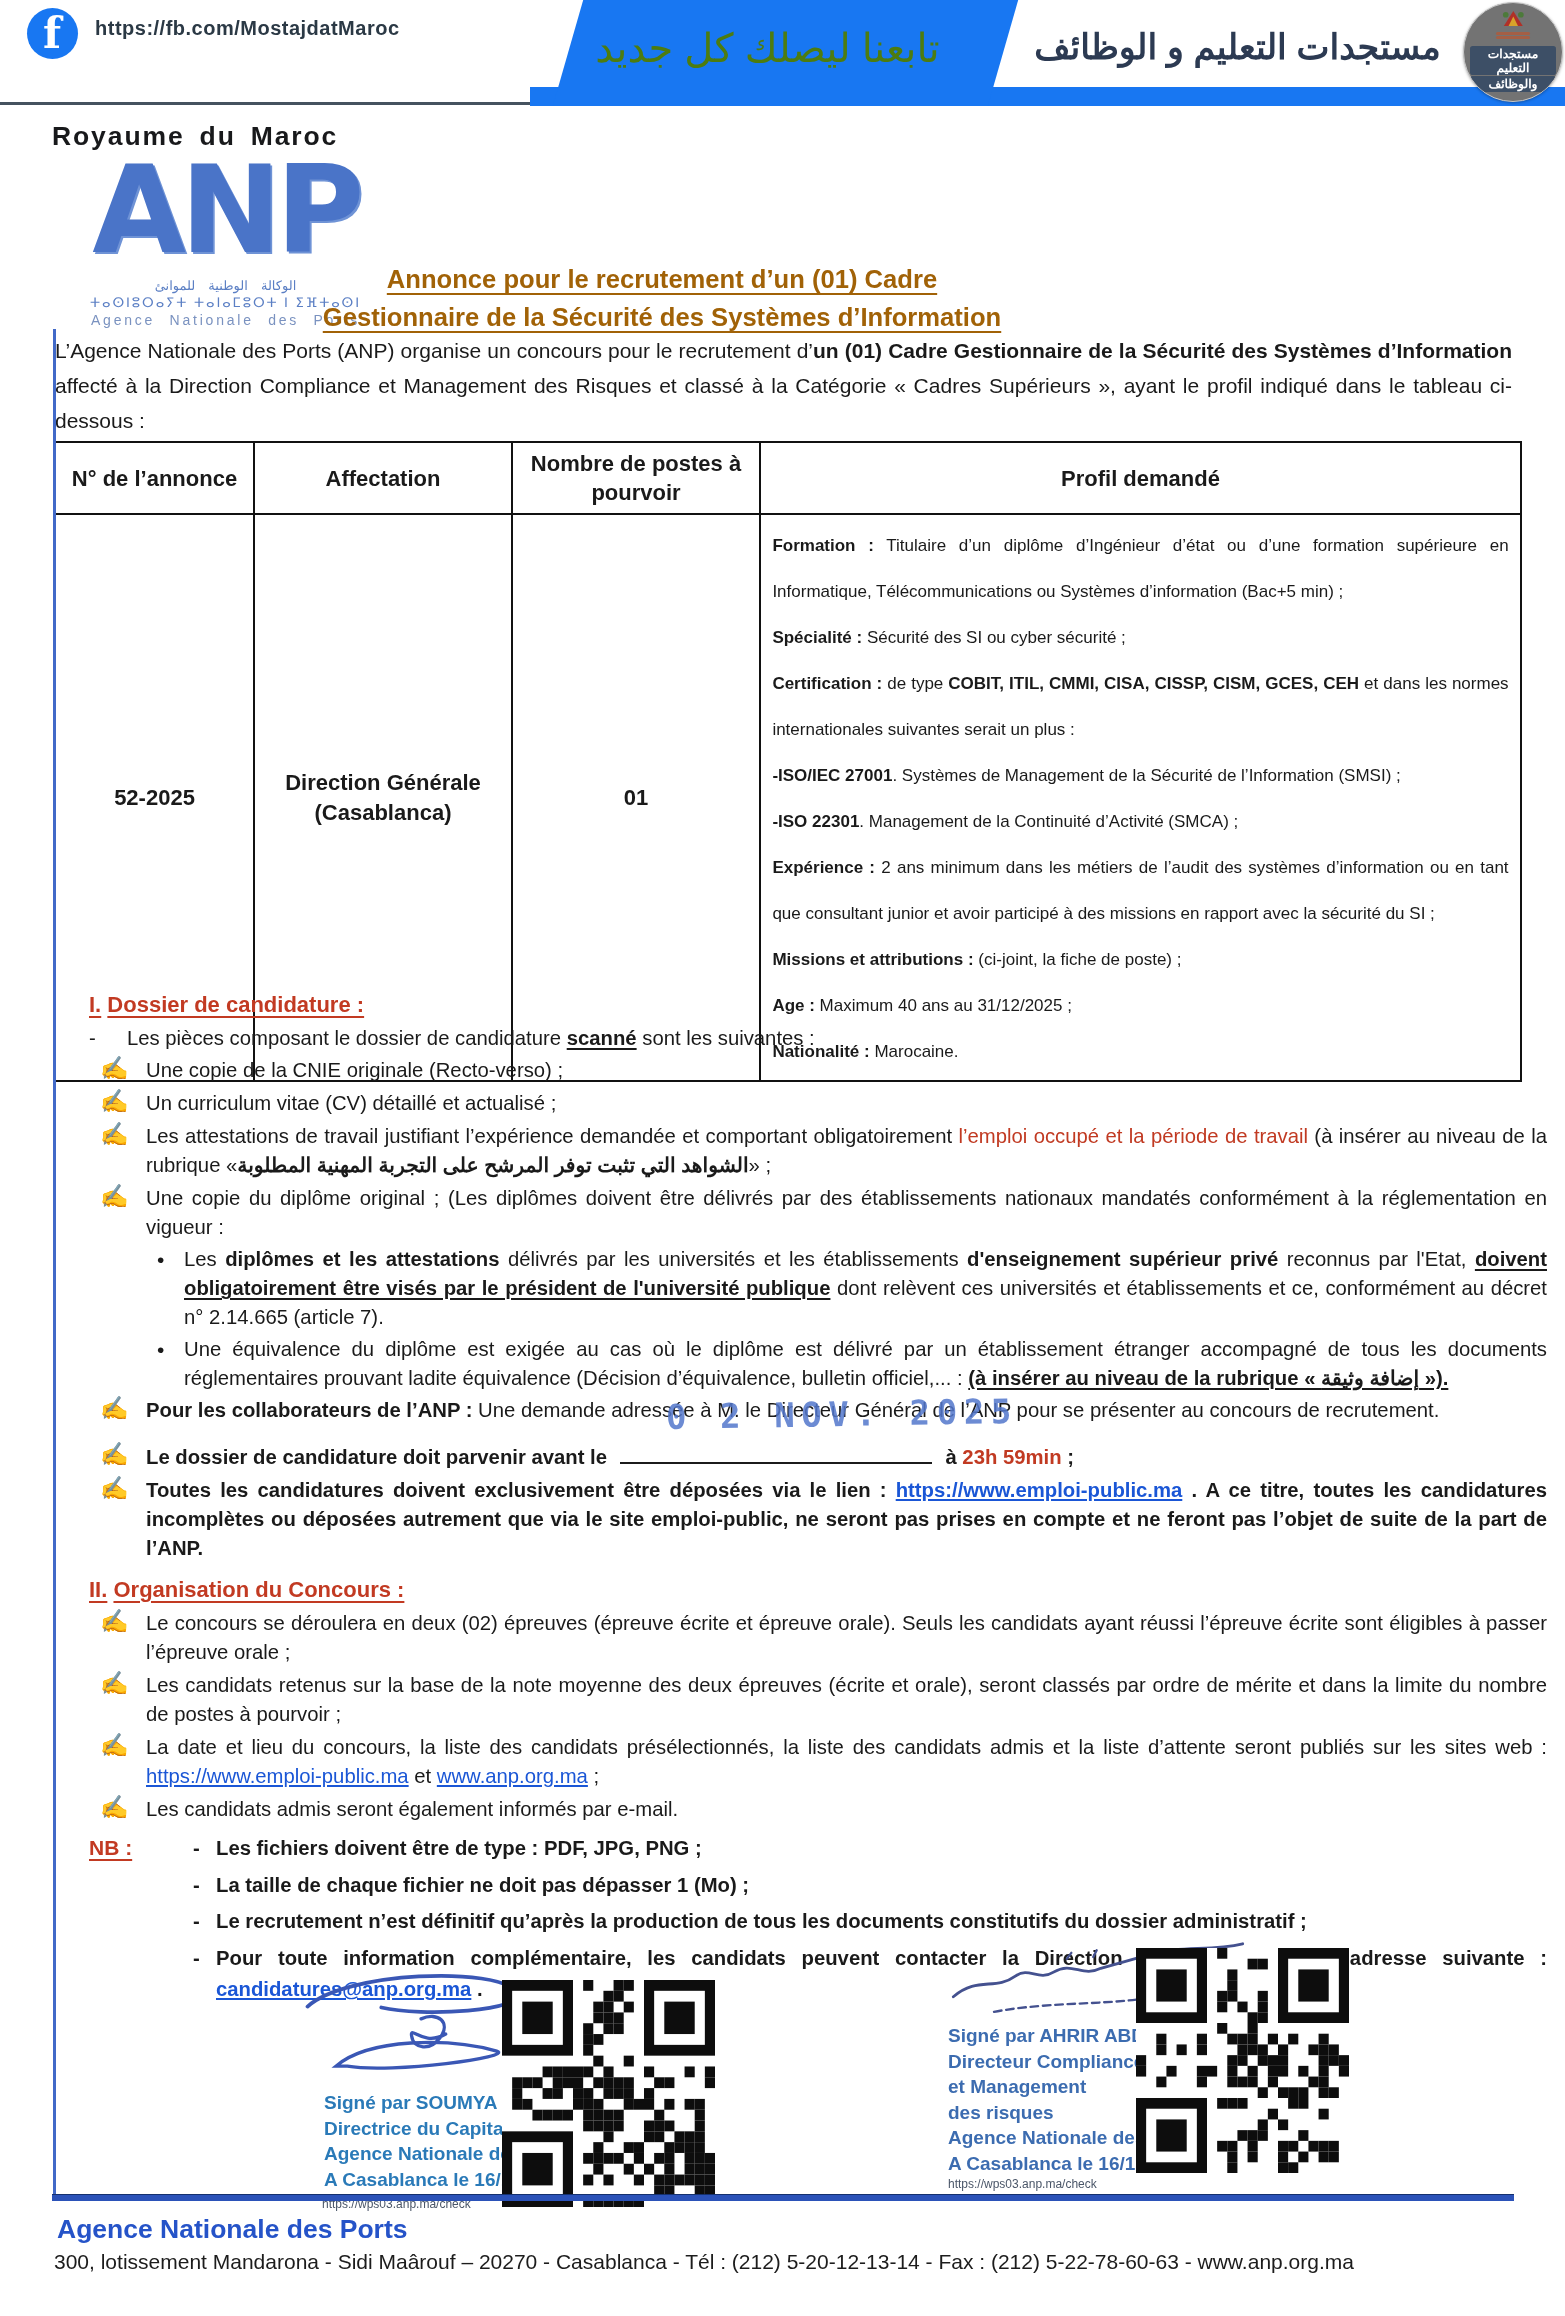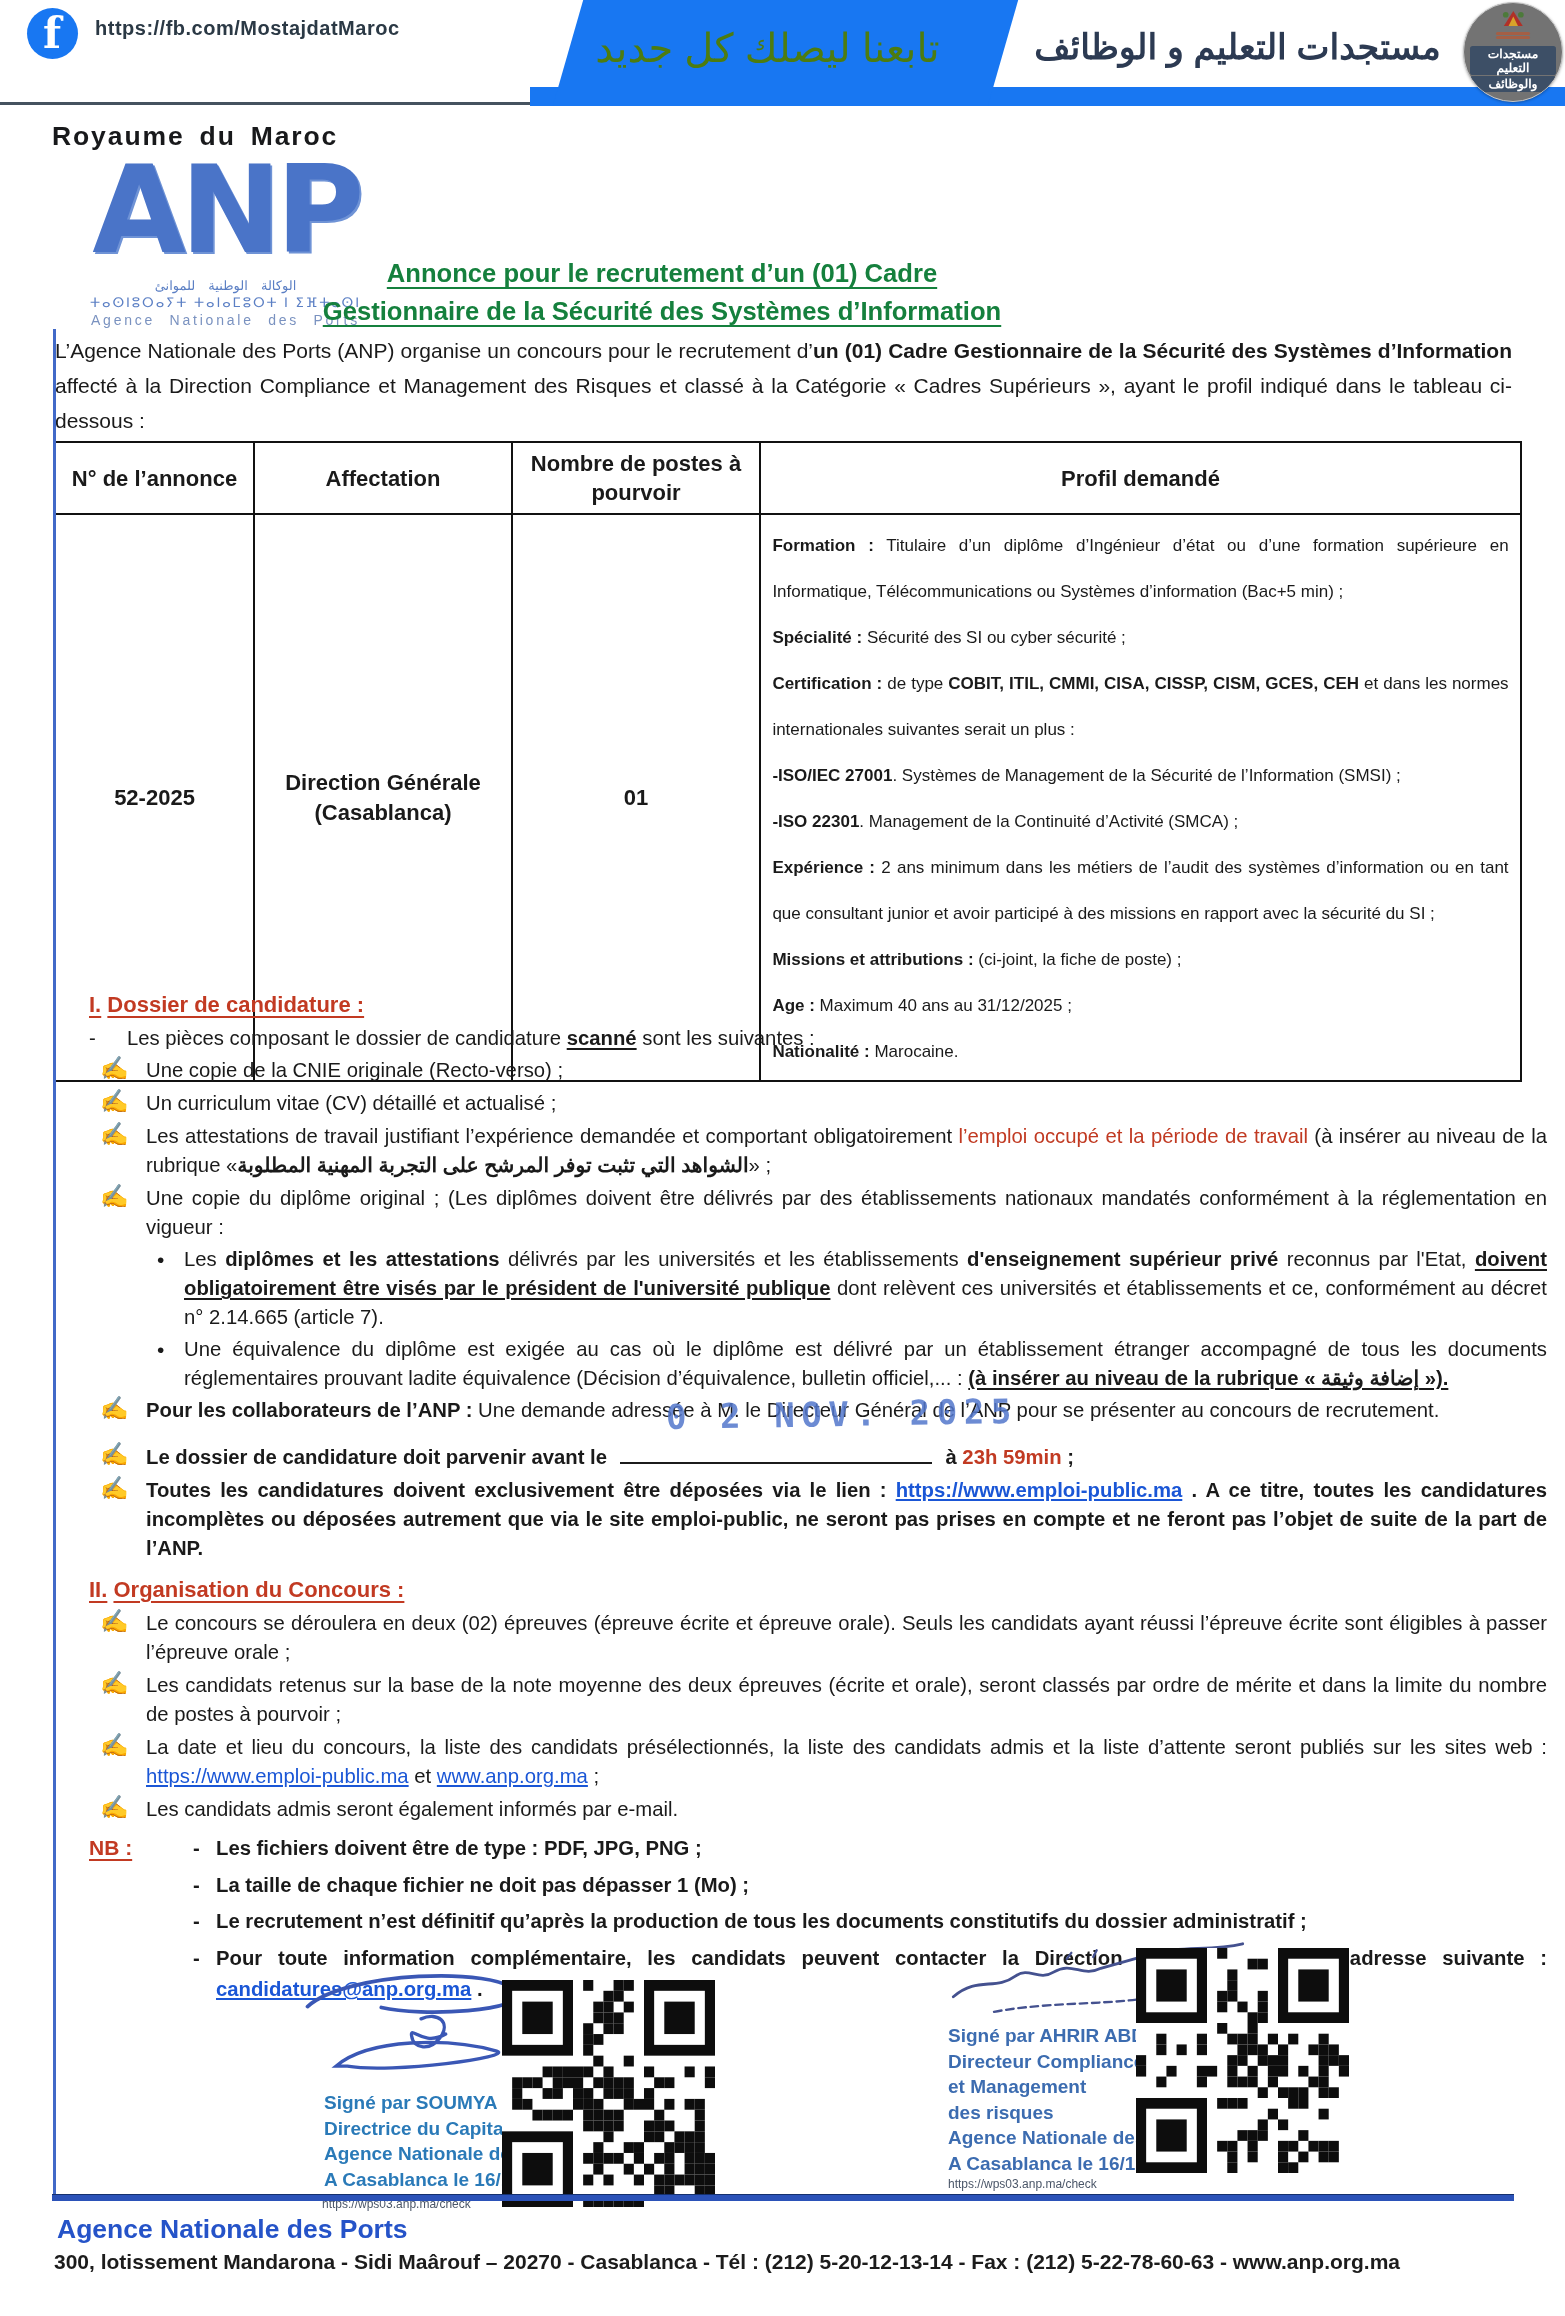--- a/index.html
+++ b/index.html
@@ -34,22 +34,22 @@
   .kingdom{position:absolute;left:52px;top:121px;font-size:26.5px;font-weight:bold;color:#18191b;
            letter-spacing:1.9px;word-spacing:5.7px;}
   .anp-logo{position:absolute;left:74px;top:150px;width:303px;text-align:center;}
   .anp-acronym{font-size:121px;font-weight:800;color:#4a74c8;letter-spacing:-5.7px;line-height:121px;
                font-family:"DejaVu Sans",sans-serif;text-shadow:1.9px 1.9px 0 #6f93d6;}
   .anp-ar{font-size:13px;color:#5b7fc4;direction:rtl;margin-top:7px;word-spacing:9.5px;}
   .anp-tif{font-size:13.2px;color:#5b7fc4;margin-top:1.9px;letter-spacing:1.9px;}
   .anp-fr{font-size:14px;color:#7a92c0;margin-top:1.9px;letter-spacing:2.8px;word-spacing:7.6px;}
 
   
-  .doc-title{position:absolute;left:312px;top:254px;width:700px;text-align:center;
-             font-size:25.6px;font-weight:bold;line-height:38px;color:#15803d;}
+  .doc-title{position:absolute;left:312px;top:260px;width:700px;text-align:center;
+             font-size:25.6px;font-weight:bold;line-height:38px;color:#a16207;}
   .doc-title .tl{text-decoration:underline;text-decoration-thickness:2.4px;text-underline-offset:4.7px;}
 
   
   .intro{position:absolute;left:55px;top:333px;width:1457px;font-size:21px;line-height:35px;
          text-align:justify;}
 
   
   table.main{position:absolute;left:54px;top:441px;width:1468px;border-collapse:collapse;
              table-layout:fixed;}
   table.main th,table.main td{border:2.8px solid #111;vertical-align:middle;}
@@ -93,21 +93,21 @@
   .sig-link{position:absolute;font-size:12px;color:#4a5668;}
   .qr{position:absolute;background:#fff;}
   .qr svg{width:100%;height:100%;}
 
   
   .footer-line{position:absolute;left:52px;top:2194px;width:1462px;height:5.7px;
                background:linear-gradient(#17але 0 0) ,#2b52b8;background:#2b52b8;
                border-top:1.9px solid #15306e;}
   .footer-org{position:absolute;left:57px;top:2214px;font-size:26.5px;font-weight:bold;color:#2553c8;}
   .footer-addr{position:absolute;left:54px;top:2250px;width:1476px;font-size:21px;
-               font-weight:bold;color:#1c1c1c;}
+               font-weight:normal;color:#1c1c1c;}
 
   .vline{position:absolute;left:53px;top:329px;width:2.8px;height:1869px;background:#4169c8;}
 </style>
 </head>
 <body>
 
 <div class="page">
 
   <div class="topbar">
     <div class="topbar-underline"></div>

